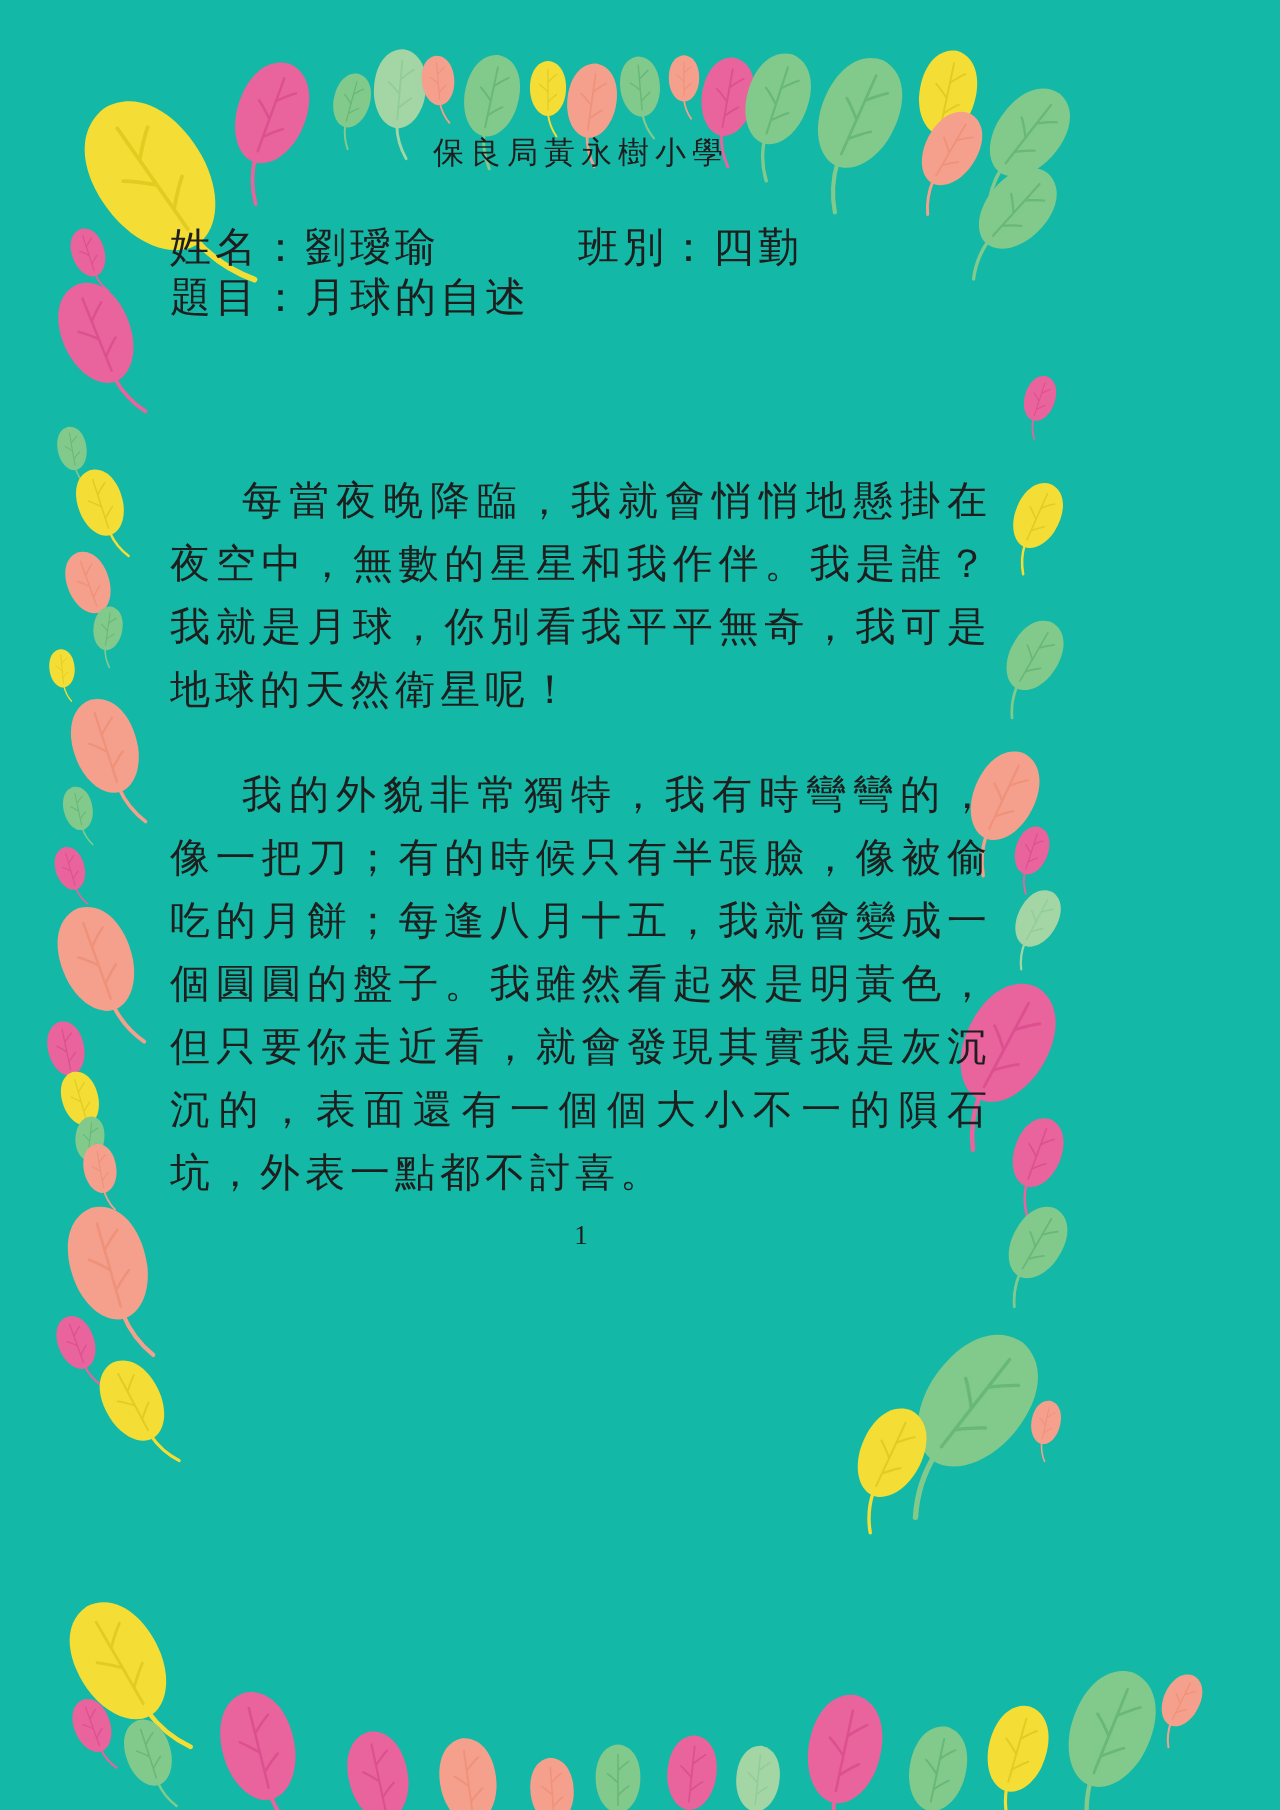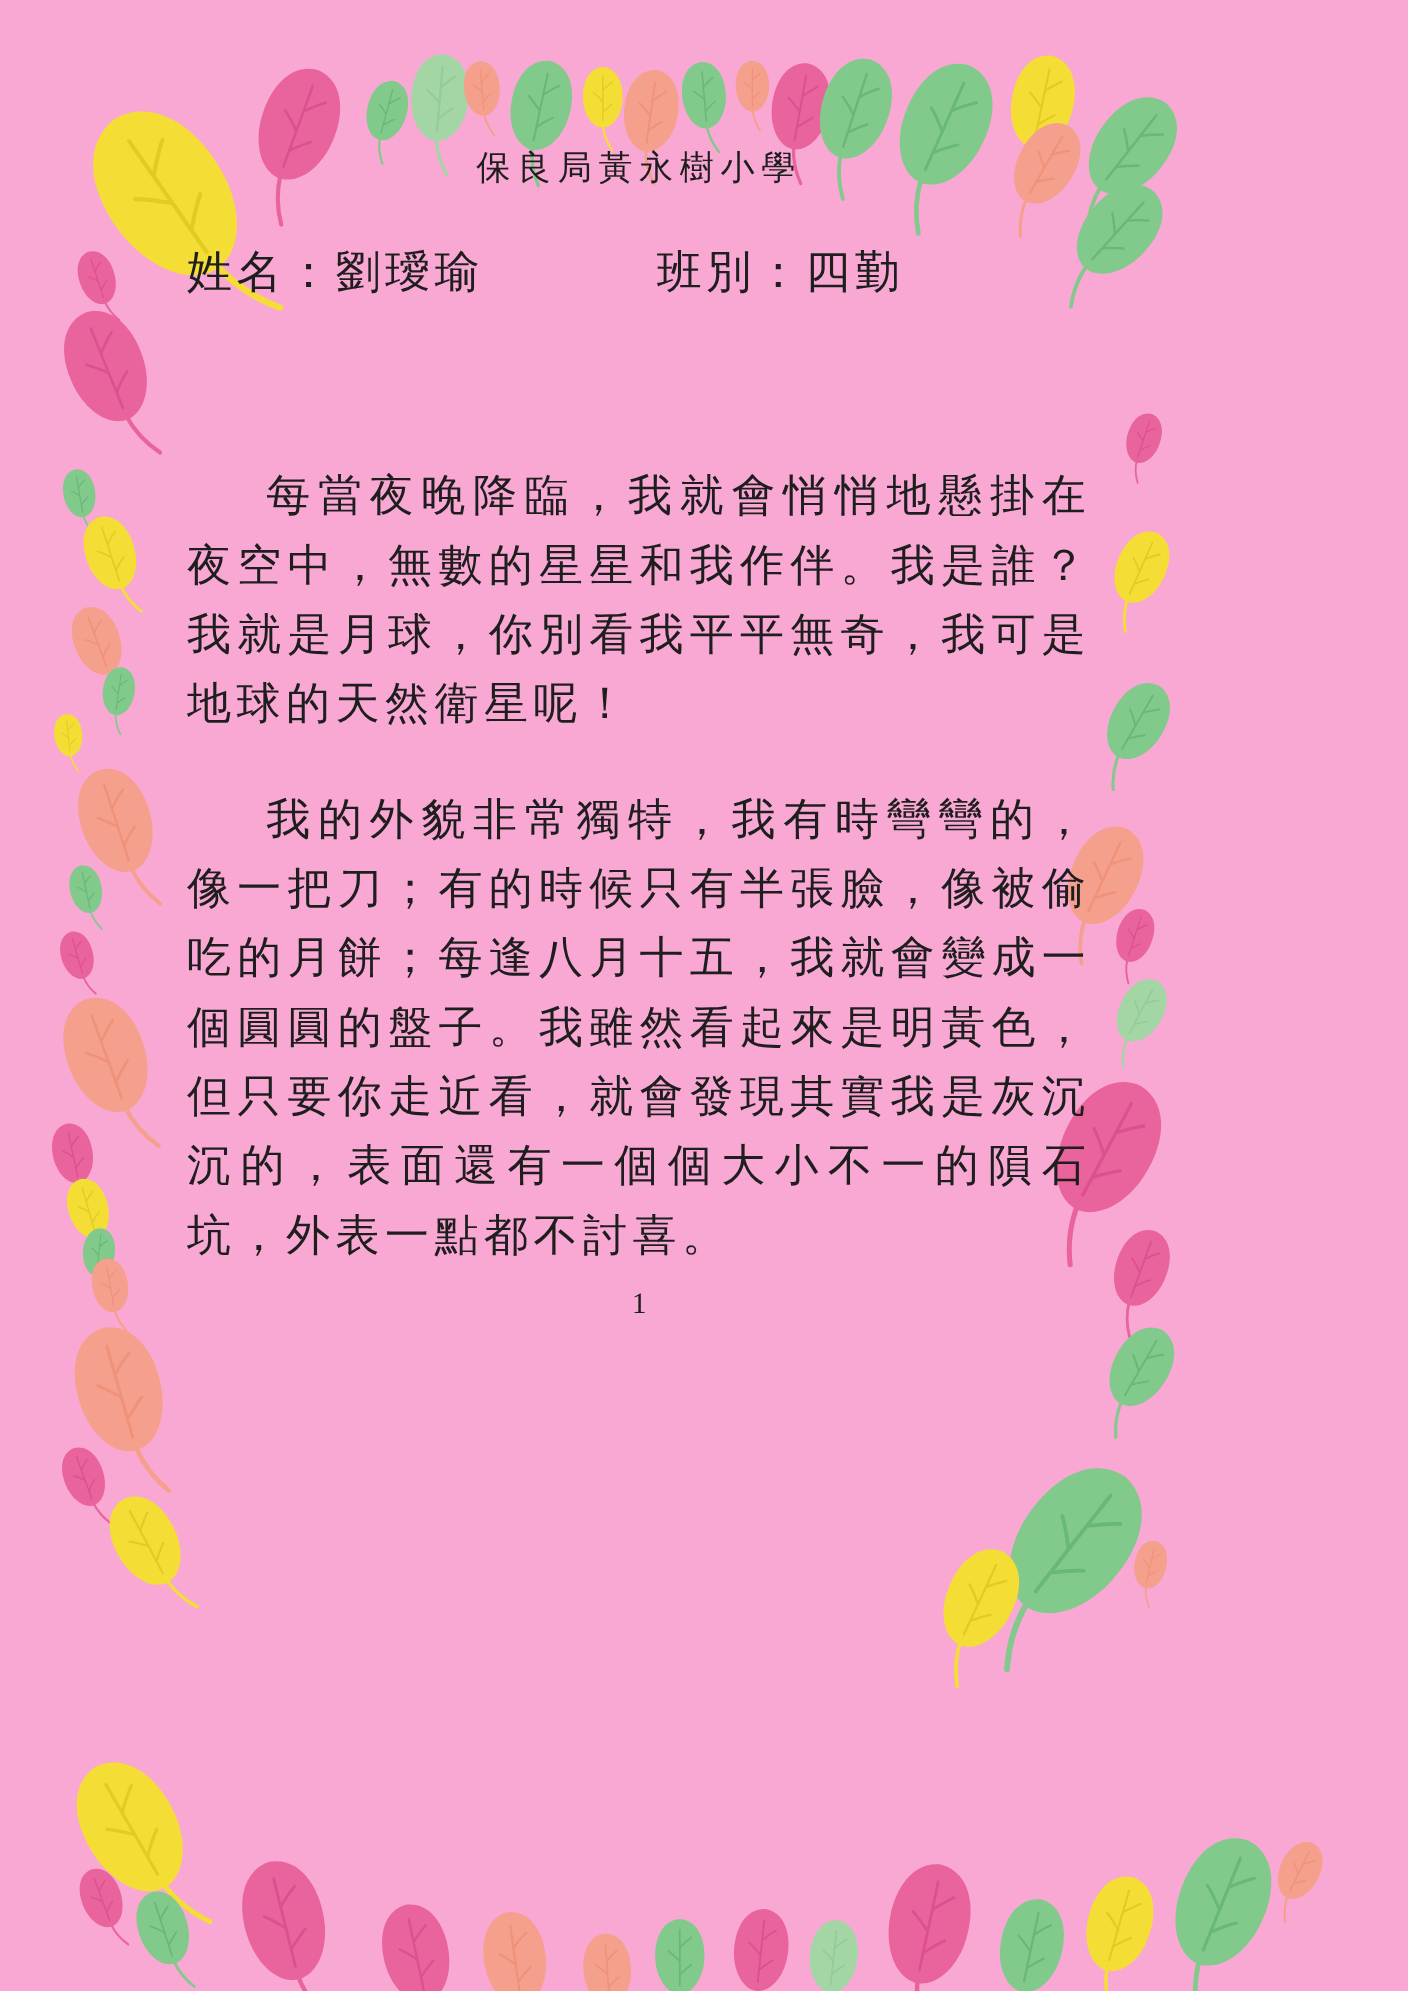--- a/index.html
+++ b/index.html
@@ -1,20 +1,20 @@
 <!DOCTYPE html>
 <html><head>
 <meta charset="utf-8">
 <style>
   html, body { margin: 0; padding: 0; }
   .page {
     position: relative;
     width: 1280px;
     height: 1810px;
-    background: #f9a8d4;
+    background: #14b8a6;
     overflow: hidden;
     font-family: "Liberation Serif", "DejaVu Serif", serif;
     color: #1e1e1e;
   }
   .leaves {
     position: absolute;
     left: 0; top: 0;
     width: 1280px; height: 1810px;
     pointer-events: none;
   }
@@ -32,21 +32,21 @@
     font-weight: 500;
   }
   .meta-row {
     position: relative;
     font-size: 41px;
     line-height: 50px;
     letter-spacing: 4px;
     white-space: nowrap;
   }
   .meta-row.first { margin-top: 44px; }
-  .meta-class { position: absolute; left: 408px; top: 0; margin-left: 19px; }
+  .meta-class { position: absolute; left: 408px; top: 0; }
   .para {
     font-size: 40px;
     line-height: 63px;
     letter-spacing: 5px;
     text-align: justify;
     text-indent: 72px;
     margin: 0;
   }
   .para.p1 { margin-top: 147px; }
   .para + .para { margin-top: 42px; }
@@ -391,20 +391,23 @@
 
     <div class="title-block">
       <div class="title-line">保良局黃永樹小學</div>
     </div>
 
     <div class="meta-row first">
       <span><span>姓名：</span><span>劉璦瑜</span></span>
       <span class="meta-class"><span>班別：</span><span>四勤</span></span>
     </div>
 
+    <div class="meta-row">
+      <span>題目：</span><span>月球的自述</span>
+    </div>
 
     <p class="para p1">每當夜晚降臨，我就會悄悄地懸掛在夜空中，無數的星星和我作伴。我是誰？我就是月球，你別看我平平無奇，我可是地球的天然衛星呢！</p>
 
     <p class="para">我的外貌非常獨特，我有時彎彎的，像一把刀；有的時候只有半張臉，像被偷吃的月餅；每逢八月十五，我就會變成一個圓圓的盤子。我雖然看起來是明黃色，但只要你走近看，就會發現其實我是灰沉沉的，表面還有一個個大小不一的隕石坑，外表一點都不討喜。</p>
 
 
 
     <div class="pageno">1</div>
 
   </div>

